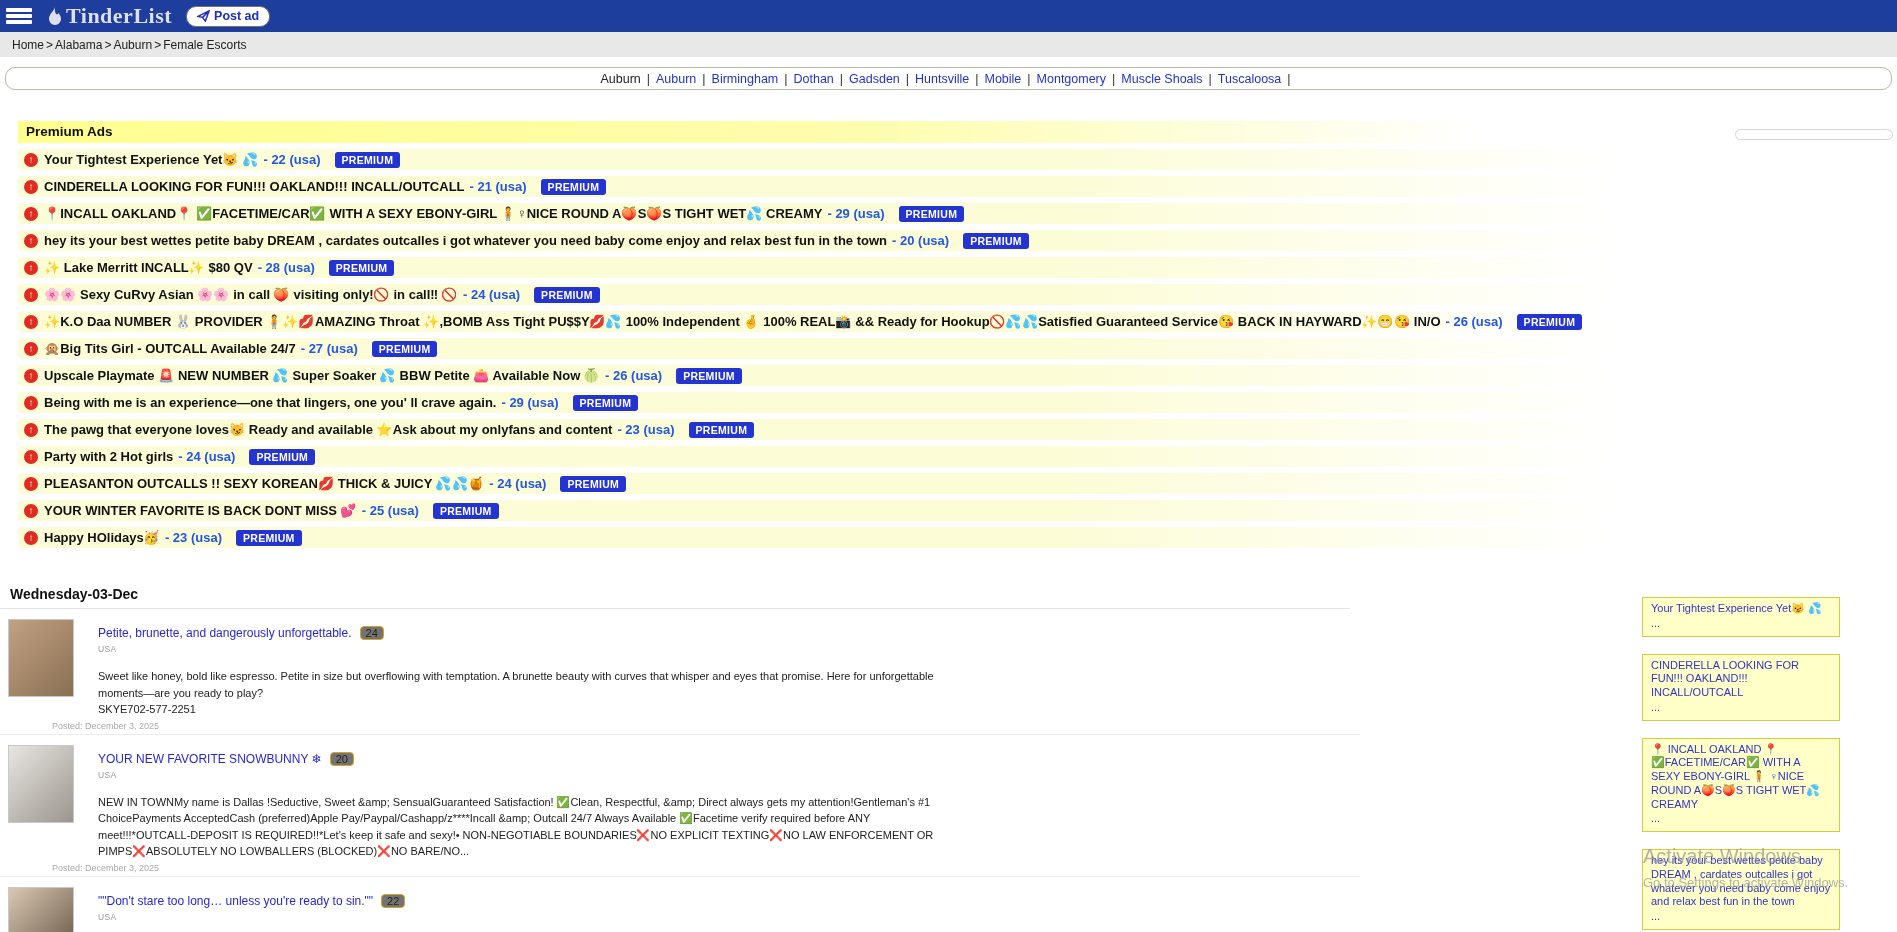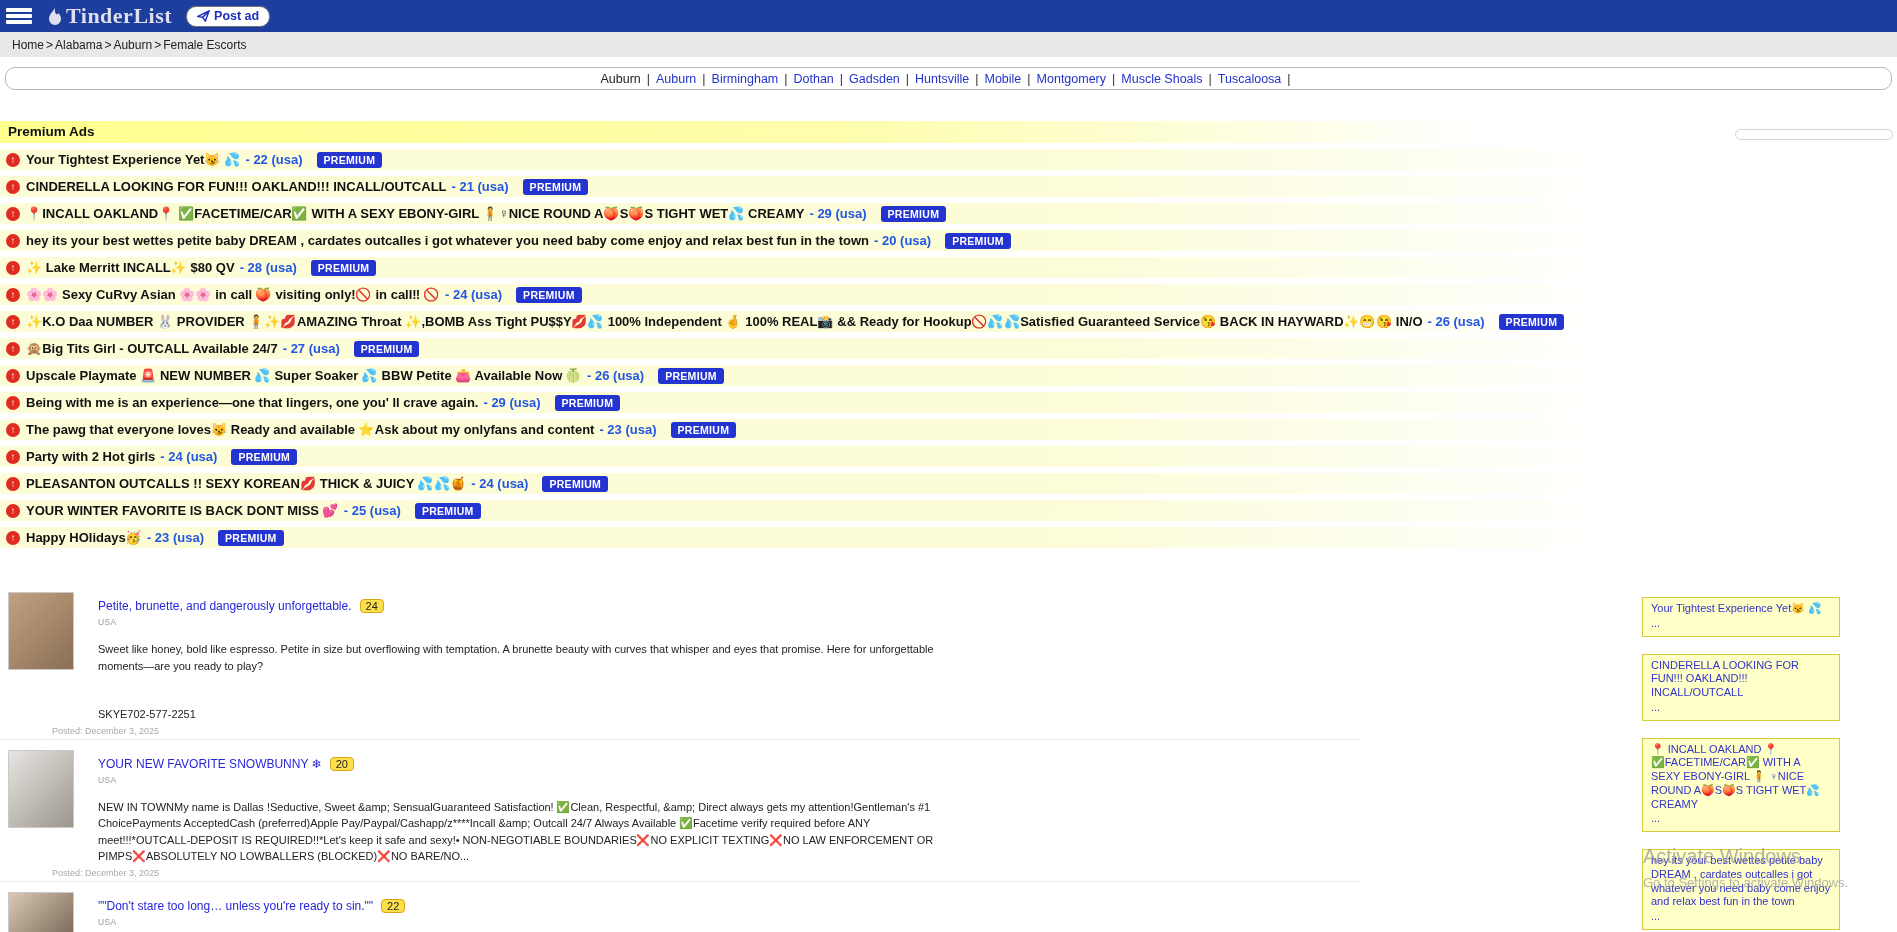--- a/index.html
+++ b/index.html
@@ -22,21 +22,21 @@
   .crumb-sep { margin:0 2px; color:#222; }
 
   
   .citybox { margin:10px 5px 0 5px; height:23px; border:1px solid #b9b9a9; border-radius:10px;
     display:flex; align-items:center; justify-content:center; font-size:12.5px; background:#fff; }
   .city { color:#2233cc; cursor:pointer; white-space:pre; }
   .city.current { color:#222; }
   .city-sep { color:#333; margin:0 6px; }
 
   
-  .premium { margin-top:31px; }
+  .premium { margin-top:31px;padding-left:18px; }
   .premium-header { height:22px; line-height:22px; padding-left:8px; font-size:13.5px; font-weight:bold; color:#111;
     background:linear-gradient(to right,#ffff8e 0%, #fdfdae 45%, rgba(255,255,210,0) 78%); }
   .prow { height:21px; margin-top:6px; display:flex; align-items:center; padding-left:6px; border-radius:4px;
     background:linear-gradient(to right,#fcfcd6 0%, #fcfcd6 55%, rgba(252,252,214,0) 85%); cursor:pointer; }
   .upicon { width:14px; height:14px; min-width:14px; border-radius:50%; background:#e02b20; color:#fff;
     font-size:10px; font-weight:bold; display:inline-flex; align-items:center; justify-content:center; margin-right:6px; }
   .ptitle { font-size:13px; font-weight:bold; color:#111; white-space:nowrap; }
   .page { font-size:13px; font-weight:bold; color:#2257e6; margin-left:5px; white-space:nowrap; }
   .badge { margin-left:14px; background:#2434d1; color:#fff; font-size:10.5px; font-weight:bold;
     padding:2px 7px; border-radius:3px; letter-spacing:.3px; cursor:pointer; }
@@ -50,24 +50,24 @@
   .date-header { font-size:14px; color:#111; padding:4px 0 6px 10px; border-bottom:1px solid #e3e3e3; width:1350px; }
   .listing { position:relative; display:flex; padding:10px 0 16px 8px; border-top:1px solid #ededed; }
   .listing:first-of-type { border-top:none; }
   .thumb { width:66px; height:78px; border:1px solid #c9c9c9; margin-right:24px; flex:none; }
   .thumb1 { background:linear-gradient(135deg,#c2a184,#8a6f52); }
   .thumb2 { background:linear-gradient(135deg,#e8e6e2,#9b958d); }
   .thumb3 { background:linear-gradient(135deg,#d9c9b4,#5d4c3a); }
   .lbody { padding-top:4px; max-width:860px; }
   .ltitle { font-size:12px; color:#2626d9; cursor:pointer; text-decoration:none; }
   .agebox { display:inline-block; border:1px solid #d9a520; border-radius:4px; padding:0 5px;
-    font-size:11px; color:#222; background:#fde047; margin-left:8px; }
+    font-size:11px; color:#222; background:#737373; margin-left:8px; }
   .loc { font-size:8.5px; color:#999; margin-top:3px; letter-spacing:.3px; }
   .desc { font-size:11px; color:#222; line-height:1.5; margin-top:14px; }
-  .desc2 { font-size:11px; color:#222; line-height:1.5;margin-top:32px; }
+  .desc2 { font-size:11px; color:#222; line-height:1.5; }
   .posted { position:absolute; left:8px; bottom:3px; font-size:9px; color:#a9a9a9;padding-left:44px; }
 
   
   .sidebar { position:absolute; left:1642px; top:597px; width:198px; }
   .sbox { background:#ffffc8; border:1px solid #d8ca3e; padding:4px 8px 5px 8px; margin-bottom:17px;
     font-size:11px; color:#3333cc; line-height:1.25; cursor:pointer; }
   .sbox .more { margin-top:1px; }
 
   
   .watermark { position:absolute; left:1643px; top:845px; color:#9a9a9a; opacity:.75;
@@ -223,20 +223,21 @@
         <span class="ptitle">Happy HOlidays🥳</span>
         <span class="page">- 23 (usa)</span>
         <span class="badge">PREMIUM</span>
       </div>
     </div>
 </section>
 
 <div class="adslot"></div>
 
 <main class="listings">
+  <h2 class="date-header">Wednesday-03-Dec</h2>
 
   <article class="listing">
     <div class="thumb thumb1"></div>
     <div class="lbody">
       <div><a class="ltitle">Petite, brunette, and dangerously unforgettable.</a><span class="agebox">24</span></div>
       <div class="loc">USA</div>
       <p class="desc">Sweet like honey, bold like espresso. Petite in size but overflowing with temptation. A brunette beauty with curves that whisper and eyes that promise. Here for unforgettable moments—are you ready to play?</p>
       <p class="desc2">SKYE702-577-2251</p>
     </div>
     <div class="posted">Posted: December 3, 2025</div>

